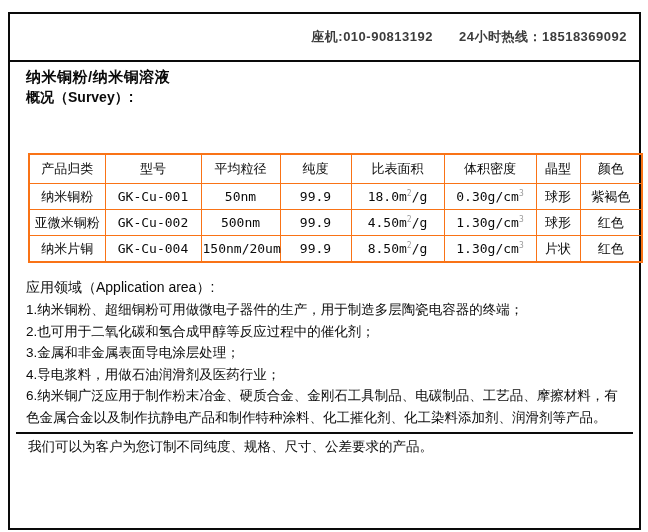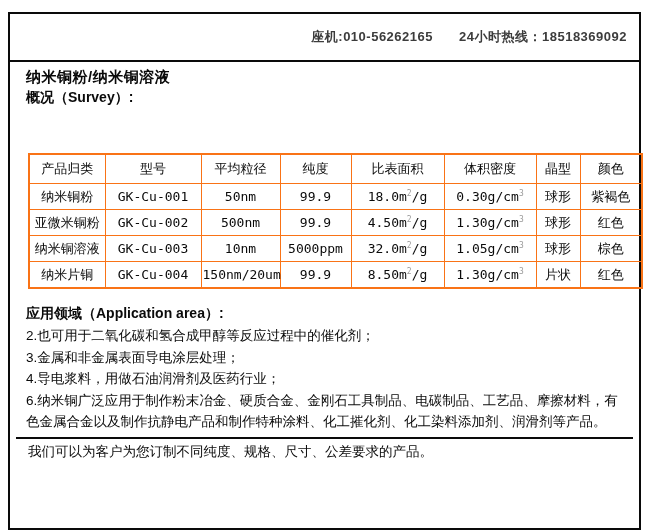--- a/index.html
+++ b/index.html
@@ -79,21 +79,21 @@
   .col-crystal  { width:44px; }
   .col-color    { width:62px; }
   sup.unit-sup {
     font-size:8px;
     color:#9a9a9a;
     vertical-align:super;
   }
   .application-heading {
     margin-top:16px;
     font-size:14px;
-    font-weight:bold;
+    font-weight:normal;
   }
   .application-list {
     margin-top:2px;
     font-size:13.5px;
     line-height:21.5px;
   }
   .divider {
     margin:4px -10px 0 -10px;
     border-top:2px solid #0a0a0a;
   }
@@ -102,21 +102,21 @@
     font-size:13.5px;
     line-height:21px;
   }
 </style>
 </head>
 <body>
 
 <div class="frame">
 
   <div class="contact-bar">
-    <span>座机:010-56262165</span>
+    <span>座机:010-90813192</span>
     <span>24小时热线：18518369092</span>
   </div>
 
   <div class="content">
 
     <div class="page-title">纳米铜粉/纳米铜溶液</div>
     <div class="survey-heading">概况（Survey）:</div>
 
     <table class="spec-table">
       <colgroup>
@@ -154,45 +154,36 @@
         <td>亚微米铜粉</td>
         <td>GK-Cu-002</td>
         <td>500nm</td>
         <td>99.9</td>
         <td><span>4.50m</span><sup class="unit-sup">2</sup><span>/g</span></td>
         <td><span>1.30g/cm</span><sup class="unit-sup">3</sup></td>
         <td>球形</td>
         <td>红色</td>
       </tr>
       <tr>
-        <td>纳米铜溶液</td>
-        <td>GK-Cu-003</td>
-        <td>10nm</td>
-        <td>5000ppm</td>
-        <td><span>32.0m</span><sup class="unit-sup">2</sup><span>/g</span></td>
-        <td><span>1.05g/cm</span><sup class="unit-sup">3</sup></td>
-        <td>球形</td>
-        <td>棕色</td>
-      </tr>
-      <tr>
         <td>纳米片铜</td>
         <td>GK-Cu-004</td>
         <td>150nm/20um</td>
         <td>99.9</td>
         <td><span>8.50m</span><sup class="unit-sup">2</sup><span>/g</span></td>
         <td><span>1.30g/cm</span><sup class="unit-sup">3</sup></td>
         <td>片状</td>
         <td>红色</td>
       </tr>
     </tbody>
       </table>
 
     <div class="application-heading">应用领域（Application area）:</div>
 
     <div class="application-list">
+      <div>1.纳米铜粉、超细铜粉可用做微电子器件的生产，用于制造多层陶瓷电容器的终端；</div>
       <div>2.也可用于二氧化碳和氢合成甲醇等反应过程中的催化剂；</div>
       <div>3.金属和非金属表面导电涂层处理；</div>
       <div>4.导电浆料，用做石油润滑剂及医药行业；</div>
       <div>6.纳米铜广泛应用于制作粉末冶金、硬质合金、金刚石工具制品、电碳制品、工艺品、摩擦材料，有色金属合金以及制作抗静电产品和制作特种涂料、化工摧化剂、化工染料添加剂、润滑剂等产品。</div>
     </div>
 
     <div class="divider"></div>
 
     <div class="custom-order-note">我们可以为客户为您订制不同纯度、规格、尺寸、公差要求的产品。</div>
 

